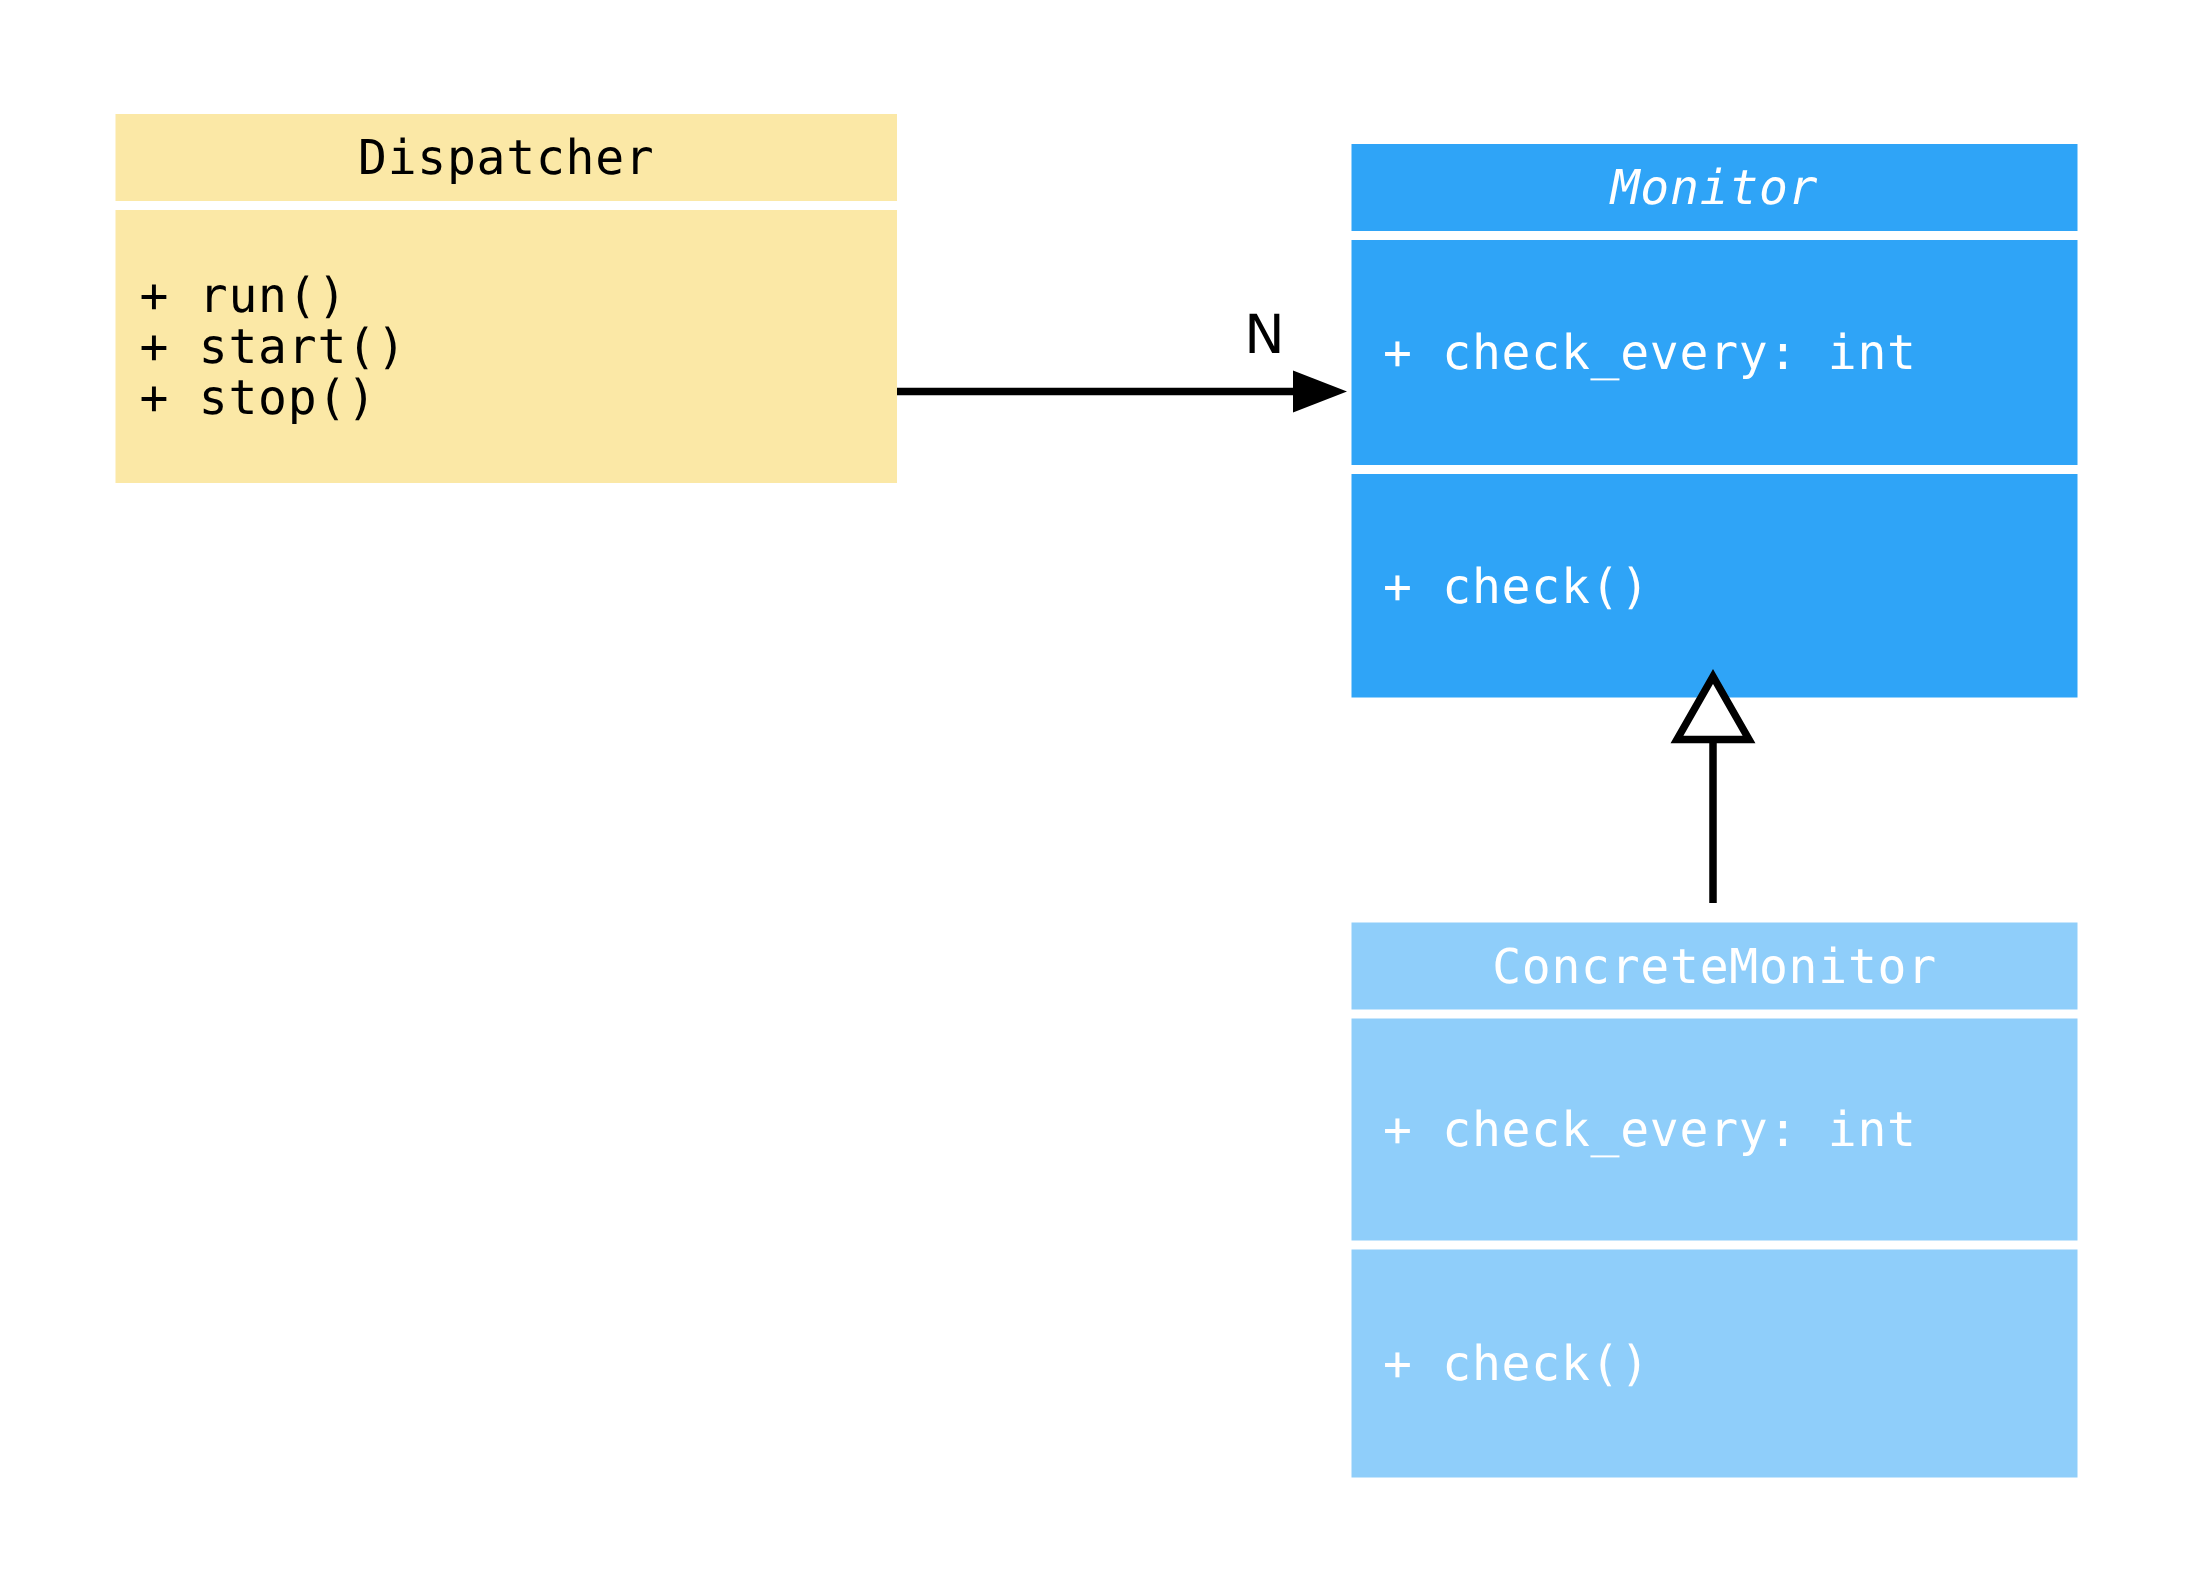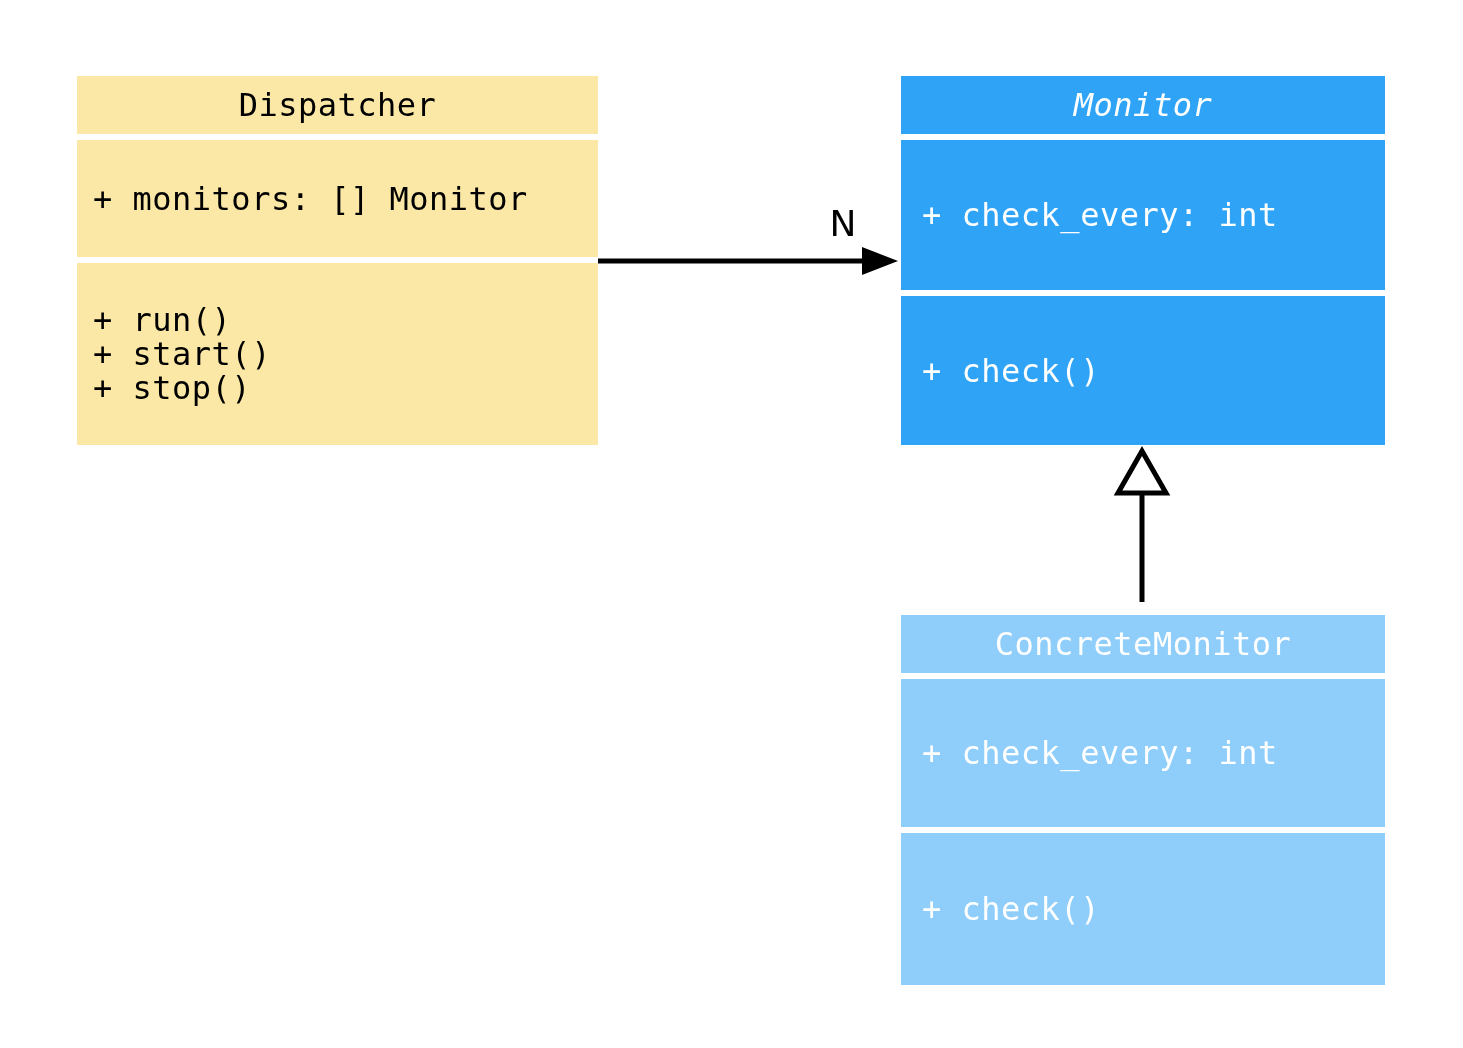--- a/index.html
+++ b/index.html
@@ -40,21 +40,21 @@
   .row.methods .line, .row.attrs .line { line-height: 34px; }
 
   
   .dispatcher { left: 77px; top: 76px; width: 521px; color: var(--text-dark); }
   .dispatcher .row { background: var(--dispatcher-fill); }
   .dispatcher .attrs { height: 117px; padding-left: 16px; }
   .dispatcher .methods { height: 182px; padding-left: 16px; }
 
   
   .monitor { left: 901px; top: 76px; width: 484px; color: var(--text-light); }
-  .monitor .row { background: var(--monitor-fill); }
+  .monitor .row { background: var(--monitor-fill); margin-top: 20px; }
   .monitor .title { font-style: italic; }
   .monitor .attrs { height: 150px; padding-left: 21px; }
   .monitor .methods { height: 149px; padding-left: 21px; }
 
   
   .concrete { left: 901px; top: 615px; width: 484px; color: var(--text-light); }
   .concrete .row { background: var(--concrete-monitor-fill); }
   .concrete .attrs { height: 148px; padding-left: 21px; }
   .concrete .methods { height: 152px; padding-left: 21px; }
 
@@ -87,23 +87,20 @@
     color: var(--text-dark);
   }
 </style>
 </head>
 <body>
 
 <div class="canvas">
 
   <section class="uml-class dispatcher">
     <div class="row title">Dispatcher</div>
-    <div class="row attrs">
-      <div class="line">+ monitors: [] Monitor</div>
-    </div>
     <div class="row methods">
       <div class="line">+ run()</div>
       <div class="line">+ start()</div>
       <div class="line">+ stop()</div>
     </div>
   </section>
 
   <section class="uml-class monitor">
     <div class="row title">Monitor</div>
     <div class="row attrs">

